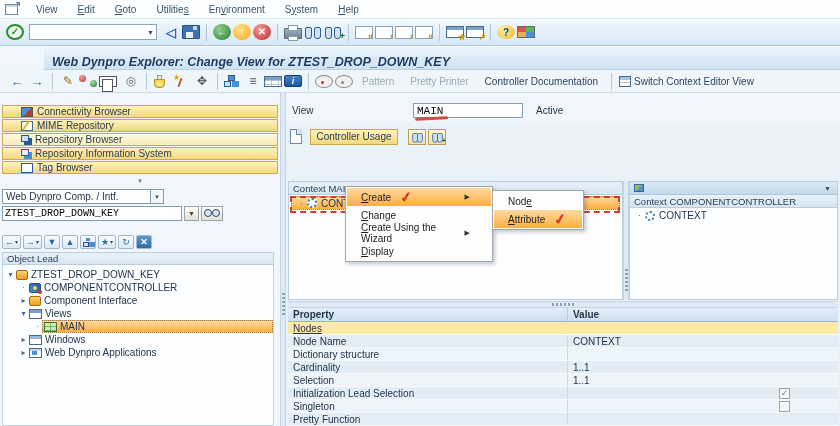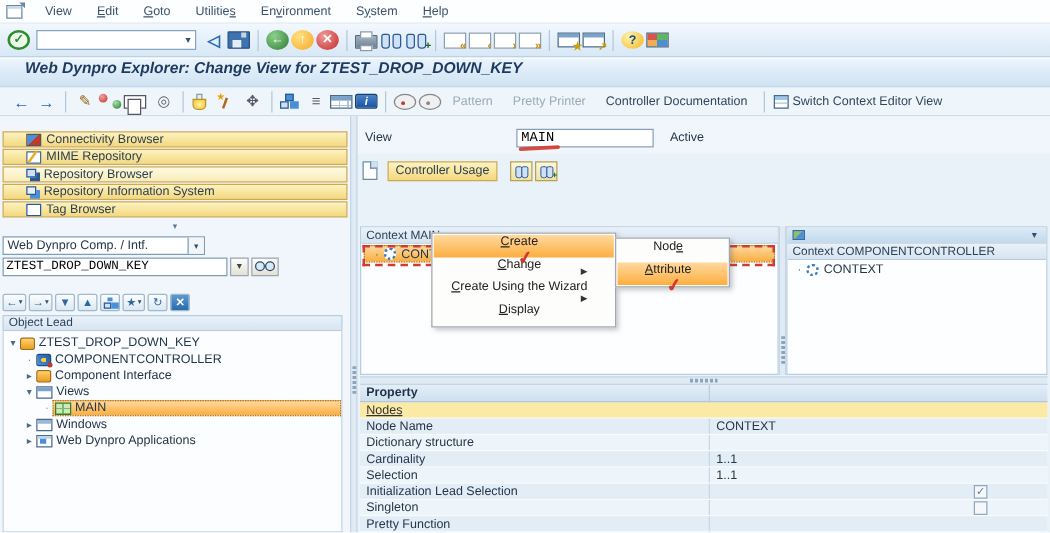--- a/index.html
+++ b/index.html
@@ -46,21 +46,21 @@
 .binoc-icon .plus{position:absolute;right:-3px;bottom:-3px;font-size:9px;color:#1a6a1a;font-weight:bold;line-height:1;}
 .page-icon{width:11px;height:13px;background:#fff;border:1px solid #8aa0b4;position:relative;}
 .page-icon .g{position:absolute;right:-1px;bottom:-3px;font-size:9px;color:#c8860a;font-weight:bold;line-height:1;}
 .win-icon{width:15px;height:12px;background:#fff;border:1px solid #4a6a8a;position:relative;}
 .win-icon::before{content:"";position:absolute;left:0;top:0;right:0;height:3px;background:#7aa2cc;}
 .win-icon .g{position:absolute;right:-3px;bottom:-5px;font-size:9px;color:#c8a00a;font-weight:bold;line-height:1;}
 .help-icon{width:14px;height:14px;border-radius:50%;background:radial-gradient(circle at 35% 30%,#fff3b0,#f3b61f);color:#1a4a8a;font-weight:bold;font-size:10px;}
 .custom-icon{width:15px;height:12px;border:1px solid #5a6a7a;background:linear-gradient(90deg,#d9534f 0 50%,#5cb85c 50% 100%) top/100% 50% no-repeat,linear-gradient(90deg,#f0ad4e 0 50%,#4a90d9 50% 100%) bottom/100% 50% no-repeat;}
 
 
-.titlebar{height:24px;background:linear-gradient(#ebf4fc,#cfe2f2);border-top:1px solid #fff;border-bottom:1px solid #b9cfe2;display:flex;align-items:flex-start;padding-left:20px;}
+.titlebar{height:24px;background:linear-gradient(#ebf4fc,#cfe2f2);border-top:1px solid #fff;border-bottom:1px solid #b9cfe2;display:flex;align-items:flex-end;padding-left:8px;margin-left:44px;}
 .titlebar .t{font-style:italic;font-weight:bold;font-size:12.5px;color:var(--title_text);}
 
 
 .apptoolbar{height:23px;background:#eef5fb;border-bottom:1px solid #cddcea;display:flex;align-items:center;padding:0 7px;}
 .nav-arrow{color:#2a6ab0;font-size:13px;font-weight:bold;line-height:1;}
 .two-balls{width:15px;height:12px;position:relative;}
 .two-balls::before{content:"";position:absolute;left:0;top:0;width:7px;height:7px;border-radius:50%;background:radial-gradient(circle at 35% 30%,#f0a0a0,#c0392b);}
 .two-balls::after{content:"";position:absolute;right:0;bottom:0;width:7px;height:7px;border-radius:50%;background:radial-gradient(circle at 35% 30%,#a8e0a8,#2a7a2a);}
 .pencil-glyph{color:#996515;font-size:12px;line-height:1;}
 .copy-icon{width:9px;height:11px;background:#fff;border:1px solid #556;position:relative;margin-right:4px;}
@@ -191,21 +191,21 @@
 .r-b{background:var(--row_blue_light);}
 .r-section{background:var(--section_yellow);}
 .r-section .link{text-decoration:underline;color:#333;}
 .cbx{width:11px;height:11px;border:1px solid #8fa8bd;background:#f4f8fb;margin-left:auto;margin-right:48px;display:flex;align-items:center;justify-content:center;font-size:9px;color:#6b7f91;line-height:1;}
 .cbx[data-state="checked"]::after{content:"✓";}
 
 
 .ctxmenu,.ctxsubmenu{position:absolute;background:#fdfdfc;border:1px solid #a0a8b0;box-shadow:2px 2px 4px rgba(80,90,100,.35);padding:1px;z-index:20;}
 .ctxmenu{left:345px;top:186px;width:148px;}
 .ctxsubmenu{left:492px;top:190px;width:92px;z-index:21;}
-.cm-item{height:18px;display:flex;align-items:center;padding:0 21px 0 14px;color:#222;flex-direction:column;}
+.cm-item{height:18px;display:flex;align-items:center;padding:0 21px 0 14px;color:#222;}
 .cm-item.hl{background:linear-gradient(var(--selection_orange_light),var(--selection_orange));}
 .cm-item u{text-decoration:underline;}
 .cm-arrow{margin-left:auto;font-size:7px;color:#333;}
 .cm-check{color:var(--annotation_red);font-weight:bold;font-size:14px;margin-left:9px;transform:rotate(-8deg);text-shadow:.6px 0 var(--annotation_red);line-height:1;}
 </style>
 </head>
 <body>
 
 <div id="app">
 
@@ -479,20 +479,21 @@
 
         <div class="hsplit">
             <div class="hgrip"></div>
           </div>
 
         <div class="prop-table">
           <div class="pt-header">
             <div class="c1">
                 <span>Property</span>
               </div>
+            <div class="c2"><span>Value</span></div>
           </div>
           <div class="pt-row r-section">
             <div class="c1 full">
                 <span class="link">Nodes</span>
               </div>
           </div>
           <div class="pt-row r-a">
             <div class="c1">
                 <span>Node Name</span>
               </div>

